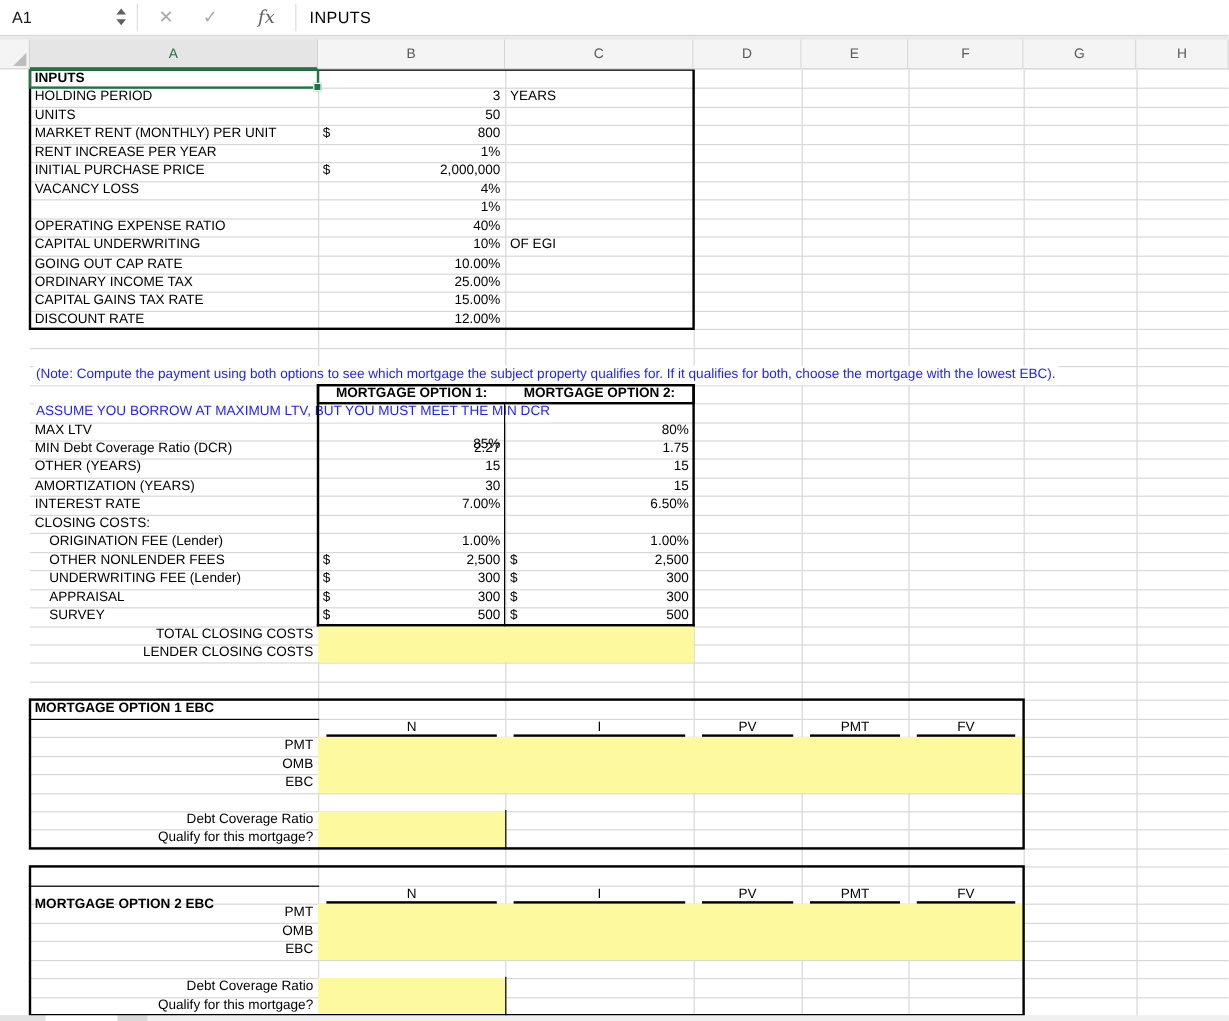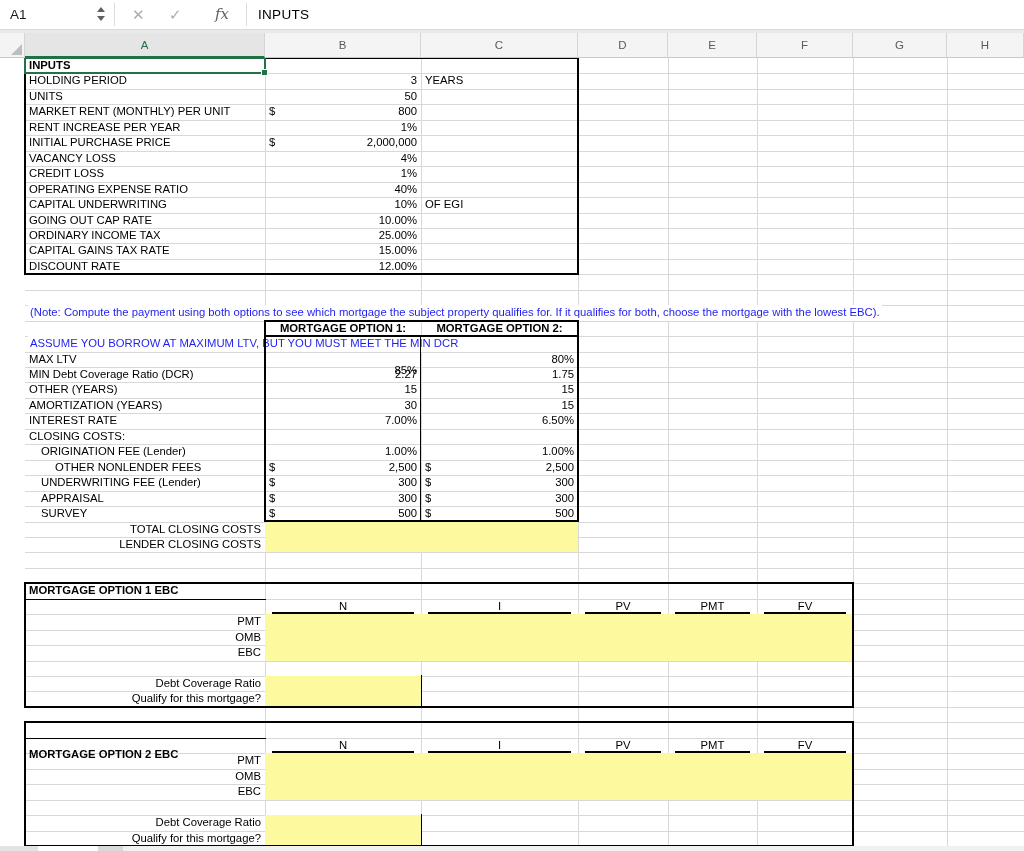--- a/index.html
+++ b/index.html
@@ -209,21 +209,20 @@
       </div>
       <div class="cell" style="top: 61.8px; height: 15.45px; line-height: 15.75px; left: 29px; width: 232px;">RENT INCREASE PER YEAR</div>
       <div class="cell" style="top: 61.8px; height: 15.45px; line-height: 15.75px; left: 269px; width: 148px; text-align: right;">1%</div>
       <div class="cell" style="top: 77.25px; height: 15.45px; line-height: 15.75px; left: 29px; width: 232px;">INITIAL PURCHASE PRICE</div>
       <div class="cell cur" style="top: 77.25px; height: 15.45px; line-height: 15.75px; left: 269px; width: 148px;">
         <span>$</span>
         <span>2,000,000</span>
       </div>
       <div class="cell" style="top: 92.7px; height: 15.45px; line-height: 15.75px; left: 29px; width: 232px;">VACANCY LOSS</div>
       <div class="cell" style="top: 92.7px; height: 15.45px; line-height: 15.75px; left: 269px; width: 148px; text-align: right;">4%</div>
-      <div class="cell" style="top: 108.15px; height: 15.45px; line-height: 15.75px; left: 29px; width: 232px;">CREDIT LOSS</div>
       <div class="cell" style="top: 108.15px; height: 15.45px; line-height: 15.75px; left: 269px; width: 148px; text-align: right;">1%</div>
       <div class="cell" style="top: 123.6px; height: 15.45px; line-height: 15.75px; left: 29px; width: 232px;">OPERATING EXPENSE RATIO</div>
       <div class="cell" style="top: 123.6px; height: 15.45px; line-height: 15.75px; left: 269px; width: 148px; text-align: right;">40%</div>
       <div class="cell" style="top: 139.05px; height: 15.45px; line-height: 15.75px; left: 29px; width: 232px;">CAPITAL UNDERWRITING</div>
       <div class="cell" style="top: 139.05px; height: 15.45px; line-height: 15.75px; left: 269px; width: 148px; text-align: right;">10%</div>
       <div class="cell" style="top: 139.05px; height: 15.45px; line-height: 15.75px; left: 425px; width: 149px;">OF EGI</div>
       <div class="cell" style="top: 154.5px; height: 15.45px; line-height: 15.75px; left: 29px; width: 232px;">GOING OUT CAP RATE</div>
       <div class="cell" style="top: 154.5px; height: 15.45px; line-height: 15.75px; left: 269px; width: 148px; text-align: right;">10.00%</div>
       <div class="cell" style="top: 169.95px; height: 15.45px; line-height: 15.75px; left: 29px; width: 232px;">ORDINARY INCOME TAX</div>
       <div class="cell" style="top: 169.95px; height: 15.45px; line-height: 15.75px; left: 269px; width: 148px; text-align: right;">25.00%</div>
@@ -247,21 +246,21 @@
       <div class="cell" style="top: 339.9px; height: 15.45px; line-height: 15.75px; left: 29px; width: 232px;">AMORTIZATION (YEARS)</div>
       <div class="cell" style="top: 339.9px; height: 15.45px; line-height: 15.75px; left: 269px; width: 148px; text-align: right;">30</div>
       <div class="cell" style="top: 339.9px; height: 15.45px; line-height: 15.75px; left: 425px; width: 149px; text-align: right;">15</div>
       <div class="cell" style="top: 355.35px; height: 15.45px; line-height: 15.75px; left: 29px; width: 232px;">INTEREST RATE</div>
       <div class="cell" style="top: 355.35px; height: 15.45px; line-height: 15.75px; left: 269px; width: 148px; text-align: right;">7.00%</div>
       <div class="cell" style="top: 355.35px; height: 15.45px; line-height: 15.75px; left: 425px; width: 149px; text-align: right;">6.50%</div>
       <div class="cell" style="top: 370.8px; height: 15.45px; line-height: 15.75px; left: 29px; width: 232px;">CLOSING COSTS:</div>
       <div class="cell" style="top: 386.25px; height: 15.45px; line-height: 15.75px; left: 29px; width: 232px; padding-left: 12px;">ORIGINATION FEE (Lender)</div>
       <div class="cell" style="top: 386.25px; height: 15.45px; line-height: 15.75px; left: 269px; width: 148px; text-align: right;">1.00%</div>
       <div class="cell" style="top: 386.25px; height: 15.45px; line-height: 15.75px; left: 425px; width: 149px; text-align: right;">1.00%</div>
-      <div class="cell" style="top: 401.7px; height: 15.45px; line-height: 15.75px; left: 43px; width: 232px; padding-left: 12px;">OTHER NONLENDER FEES</div>
+      <div class="cell" style="top: 401.7px; height: 15.45px; line-height: 15.75px; left: 29px; width: 232px; padding-left: 12px;">OTHER NONLENDER FEES</div>
       <div class="cell cur" style="top: 401.7px; height: 15.45px; line-height: 15.75px; left: 269px; width: 148px;">
         <span>$</span>
         <span>2,500</span>
       </div>
       <div class="cell cur" style="top: 401.7px; height: 15.45px; line-height: 15.75px; left: 425px; width: 149px;">
         <span>$</span>
         <span>2,500</span>
       </div>
       <div class="cell" style="top: 417.15px; height: 15.45px; line-height: 15.75px; left: 29px; width: 232px; padding-left: 12px;">UNDERWRITING FEE (Lender)</div>
       <div class="cell cur" style="top: 417.15px; height: 15.45px; line-height: 15.75px; left: 269px; width: 148px;">

